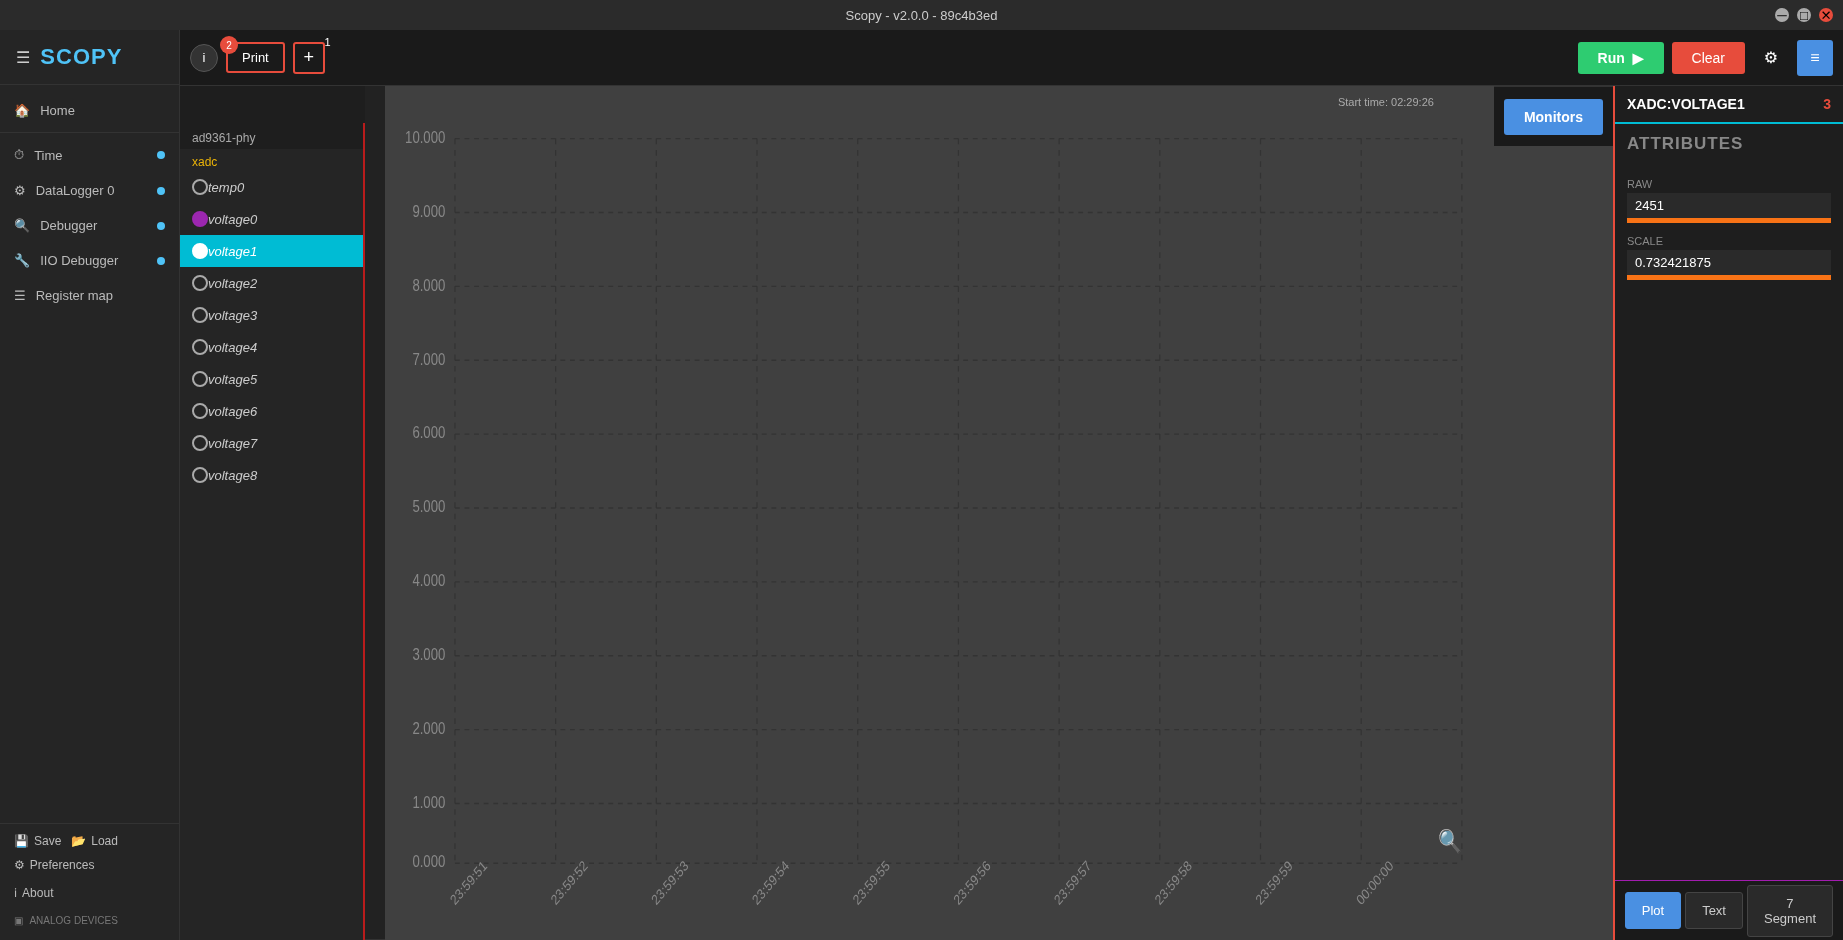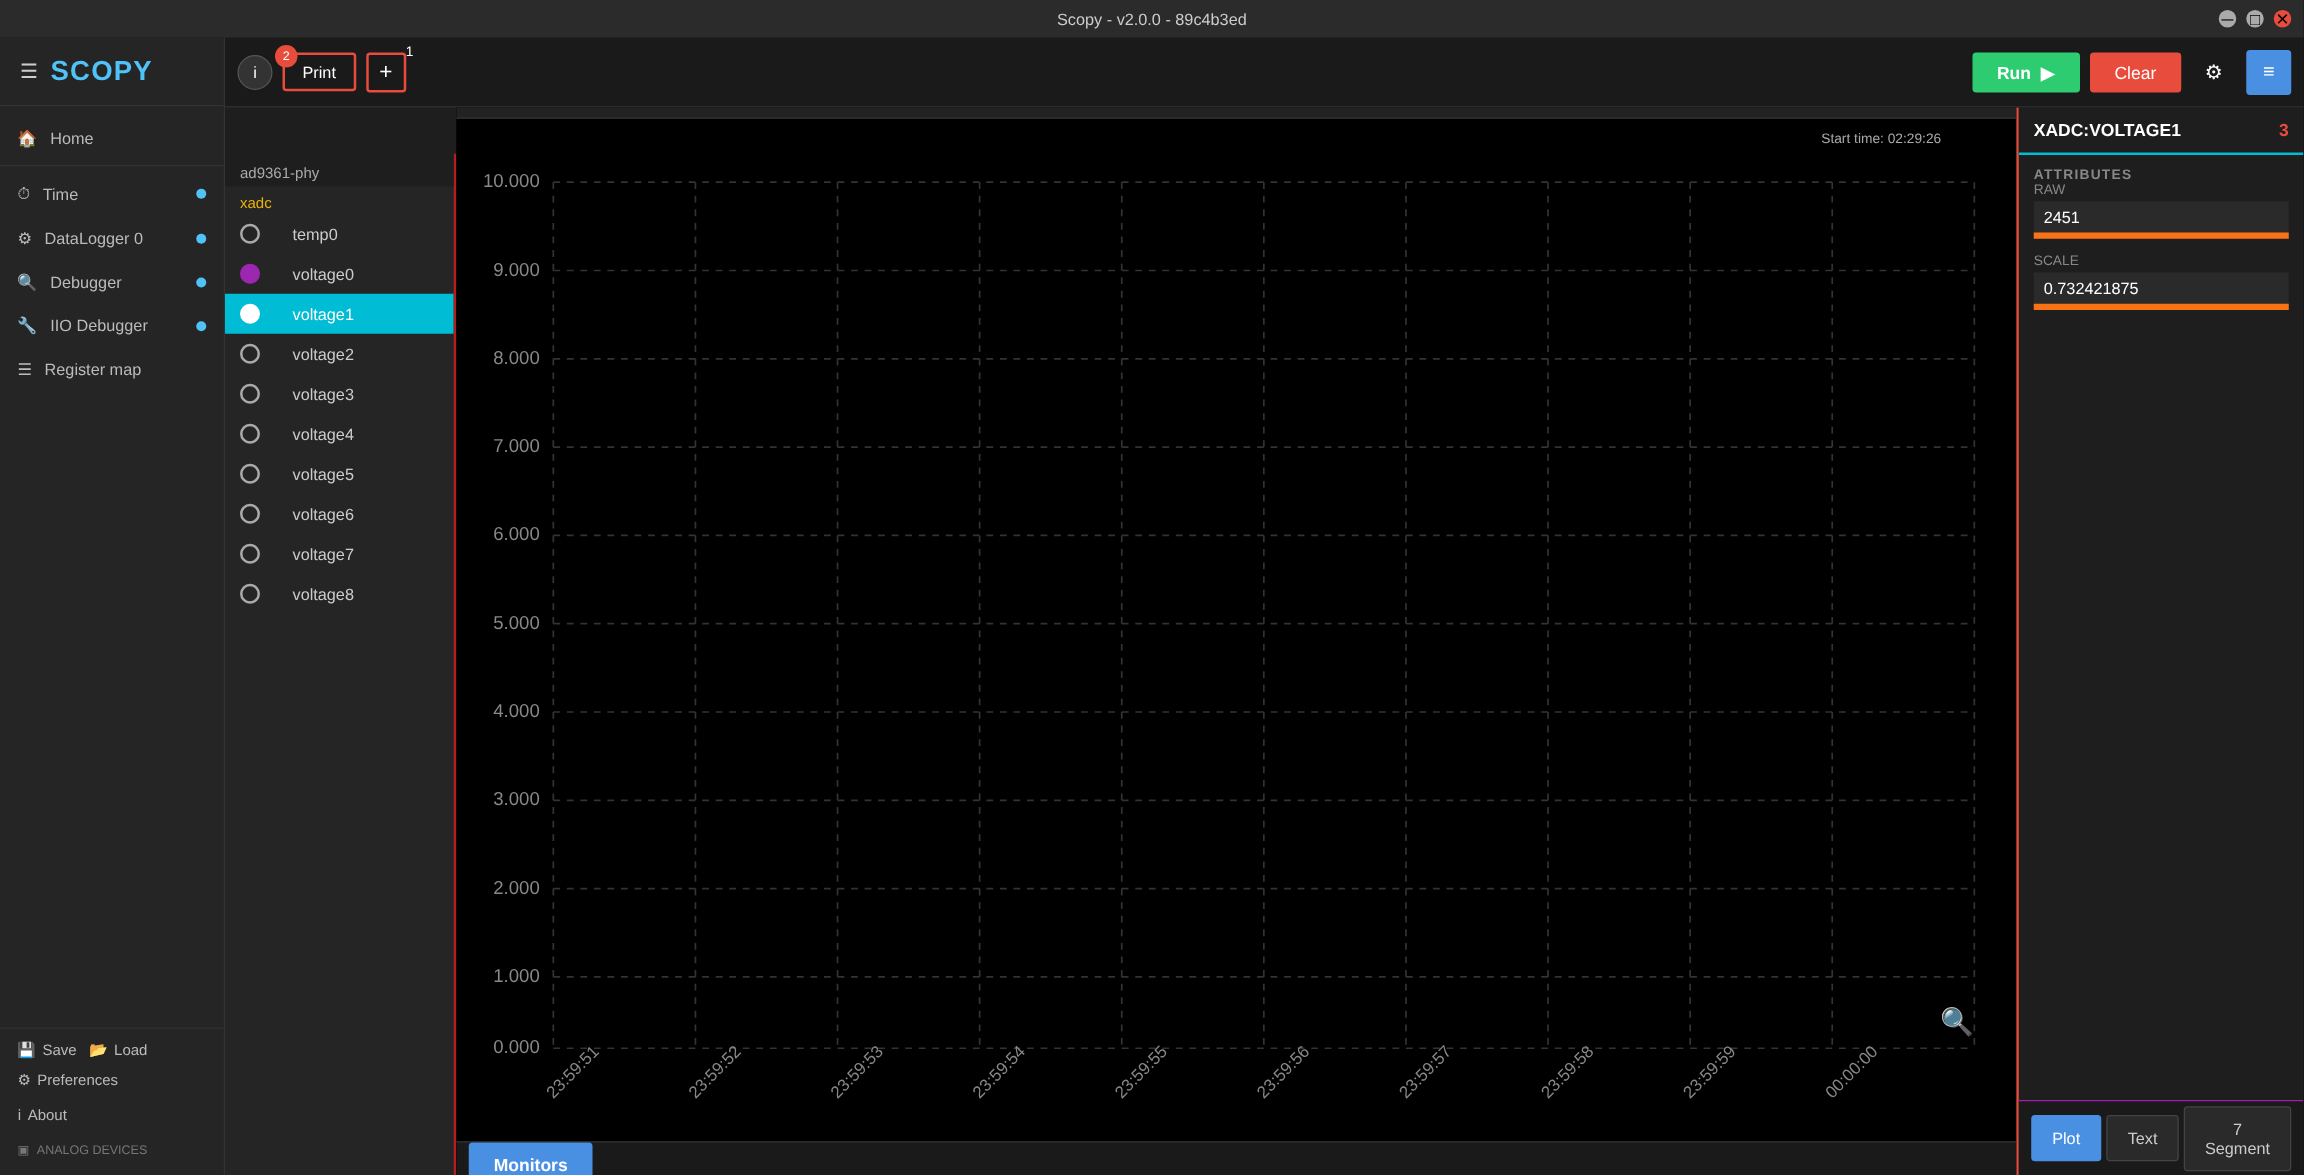--- a/index.html
+++ b/index.html
@@ -302,23 +302,24 @@
     .channel-group {
       padding: 6px 12px 2px;
       color: #eab308;
       font-size: 12px;
     }
     .channel-item {
       display: flex;
       align-items: center;
       padding: 8px 12px;
       cursor: pointer;
-      gap: 26px;
+      gap: 0;
       color: #ccc;
       font-size: 13px;
+      font-style: italic;
     }
     .channel-item.selected {
       background: #00bcd4;
       color: #fff;
     }
     .channel-radio {
       width: 16px;
       height: 16px;
       border-radius: 50%;
       border: 2px solid #aaa;
@@ -332,25 +333,25 @@
       background: #9c27b0;
     }
     .channel-radio.filled-teal {
       border-color: #fff;
       background: #fff;
     }
 
     
     .plot-area {
       flex: 1;
-      background: #000000;
+      background: #404040;
       position: relative;
       overflow: hidden;
       display: flex;
-      flex-direction: column;
+      flex-direction: row;
     }
 
     .start-time {
       position: absolute;
       top: 10px;
       right: 60px;
       font-size: 11px;
       color: #aaa;
     }
 
@@ -399,25 +400,25 @@
       color: #e74c3c;
       font-size: 14px;
       font-weight: bold;
       float: right;
     }
 
     .attributes-section {
       padding: 10px 12px;
     }
     .attr-section-title {
-      font-size: 11px;
+      font-size: 17px;
       color: #888;
       font-weight: bold;
       letter-spacing: 1px;
-      margin-bottom: 0;
+      margin-bottom: 24px;
     }
     .attr-item {
       margin-bottom: 12px;
     }
     .attr-label {
       font-size: 11px;
       color: #888;
       margin-bottom: 3px;
     }
     .attr-value {

